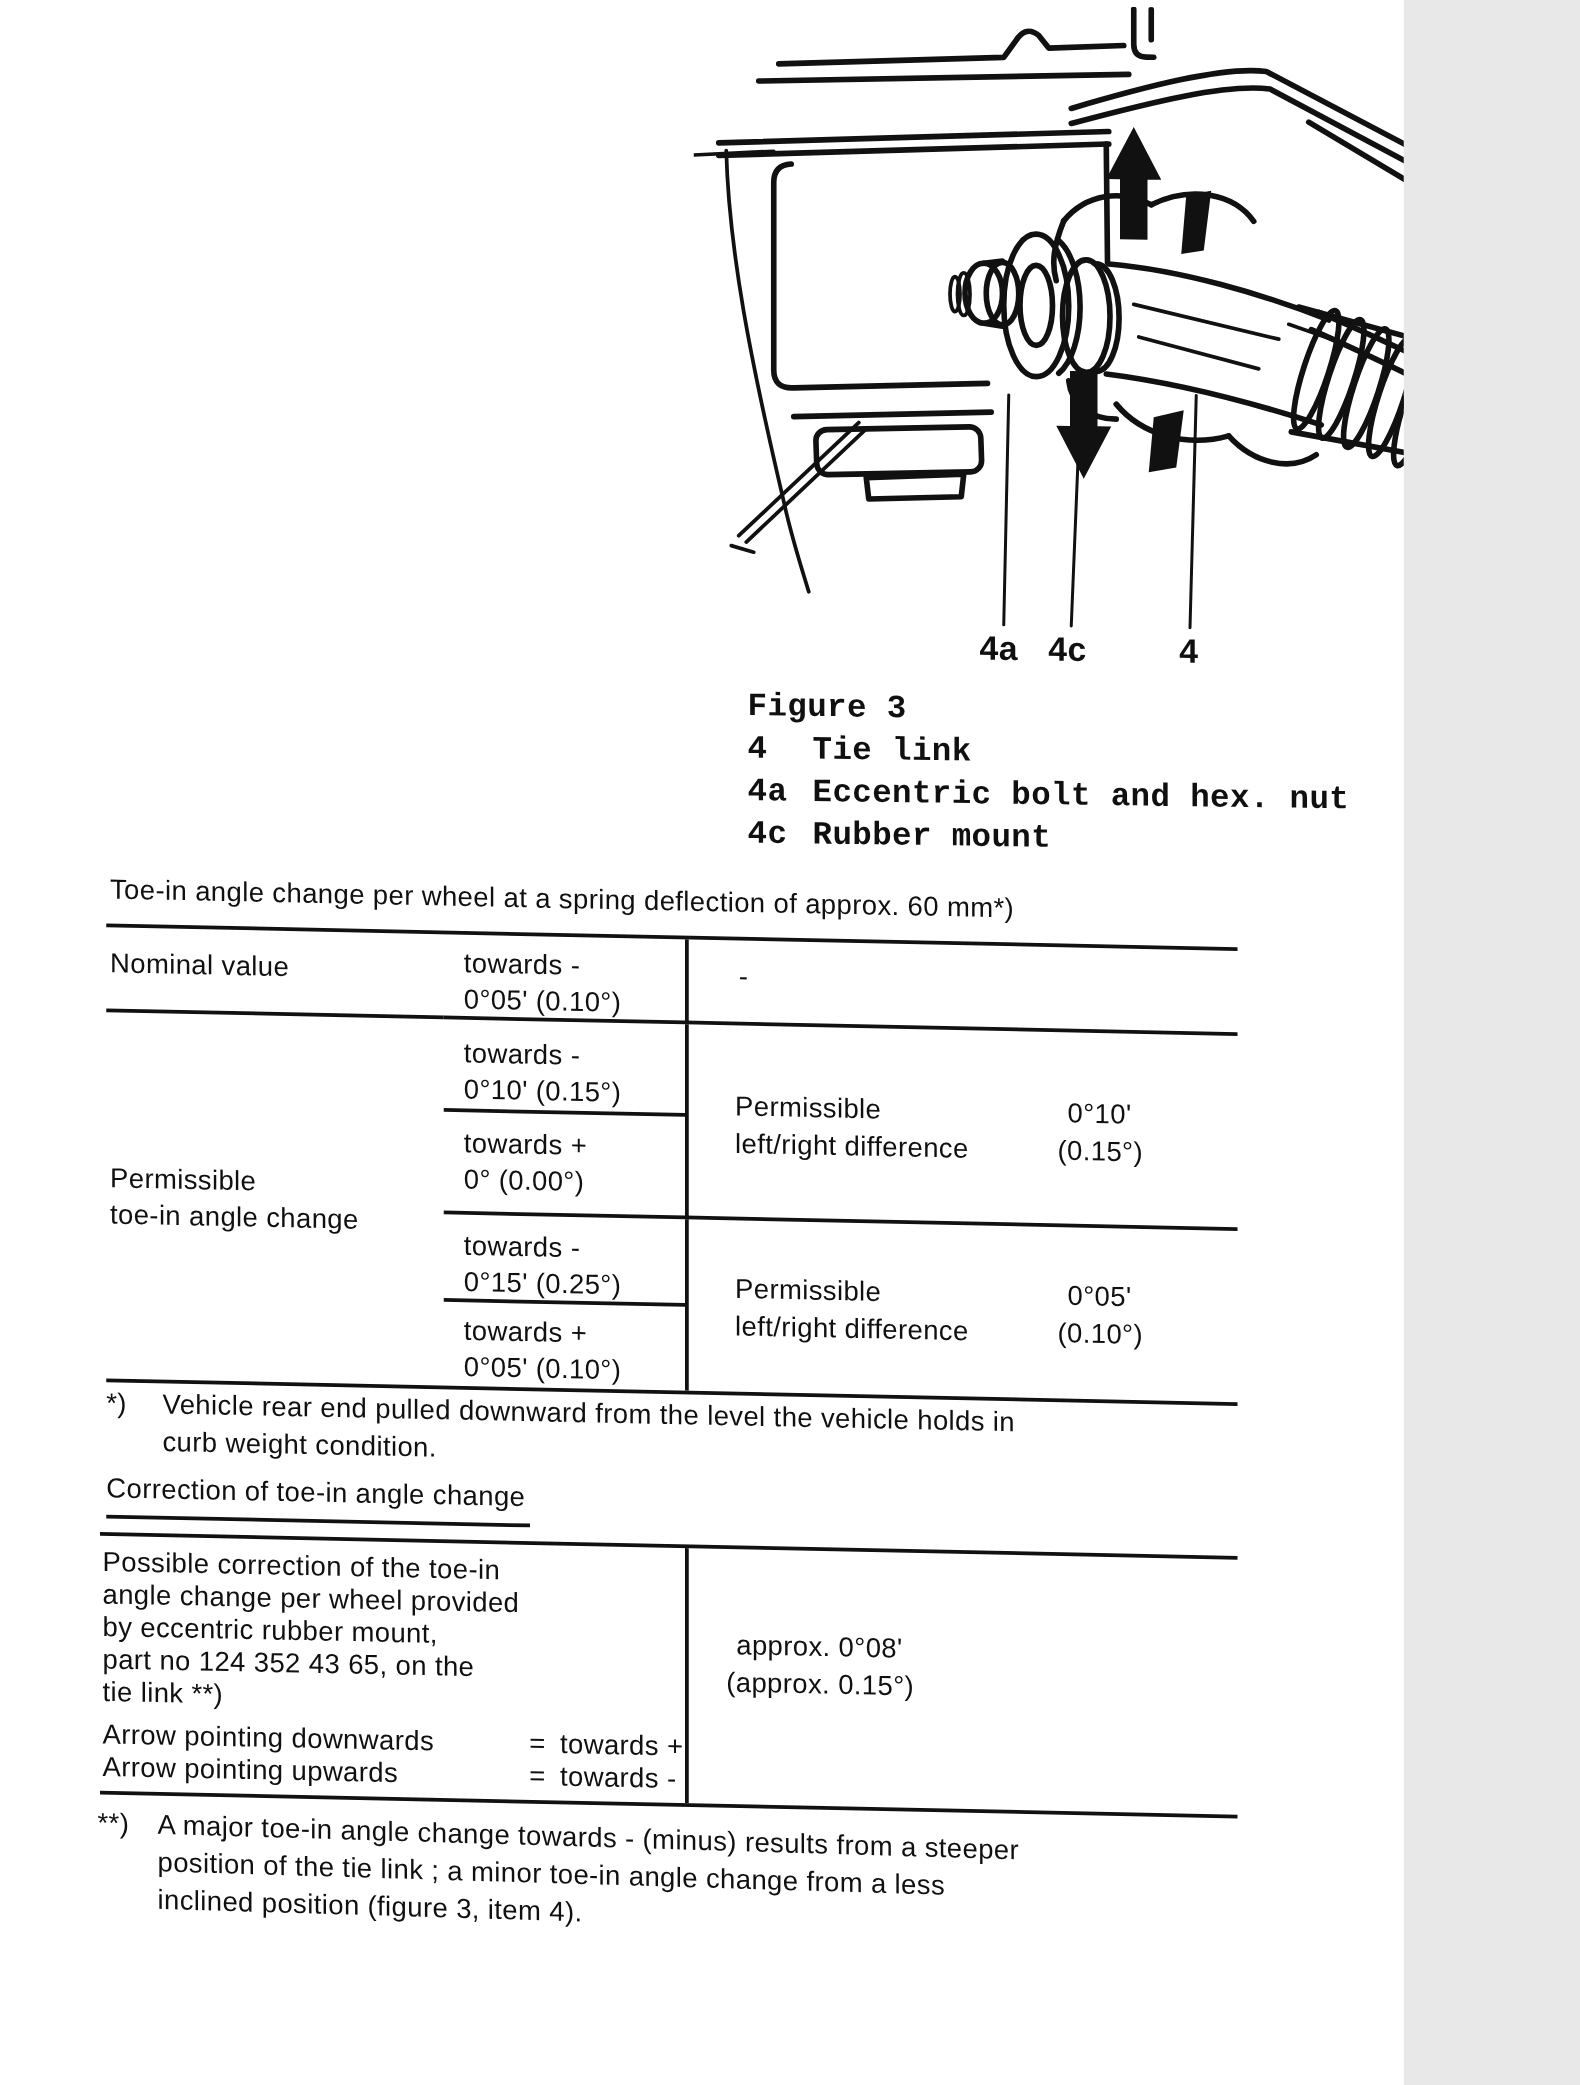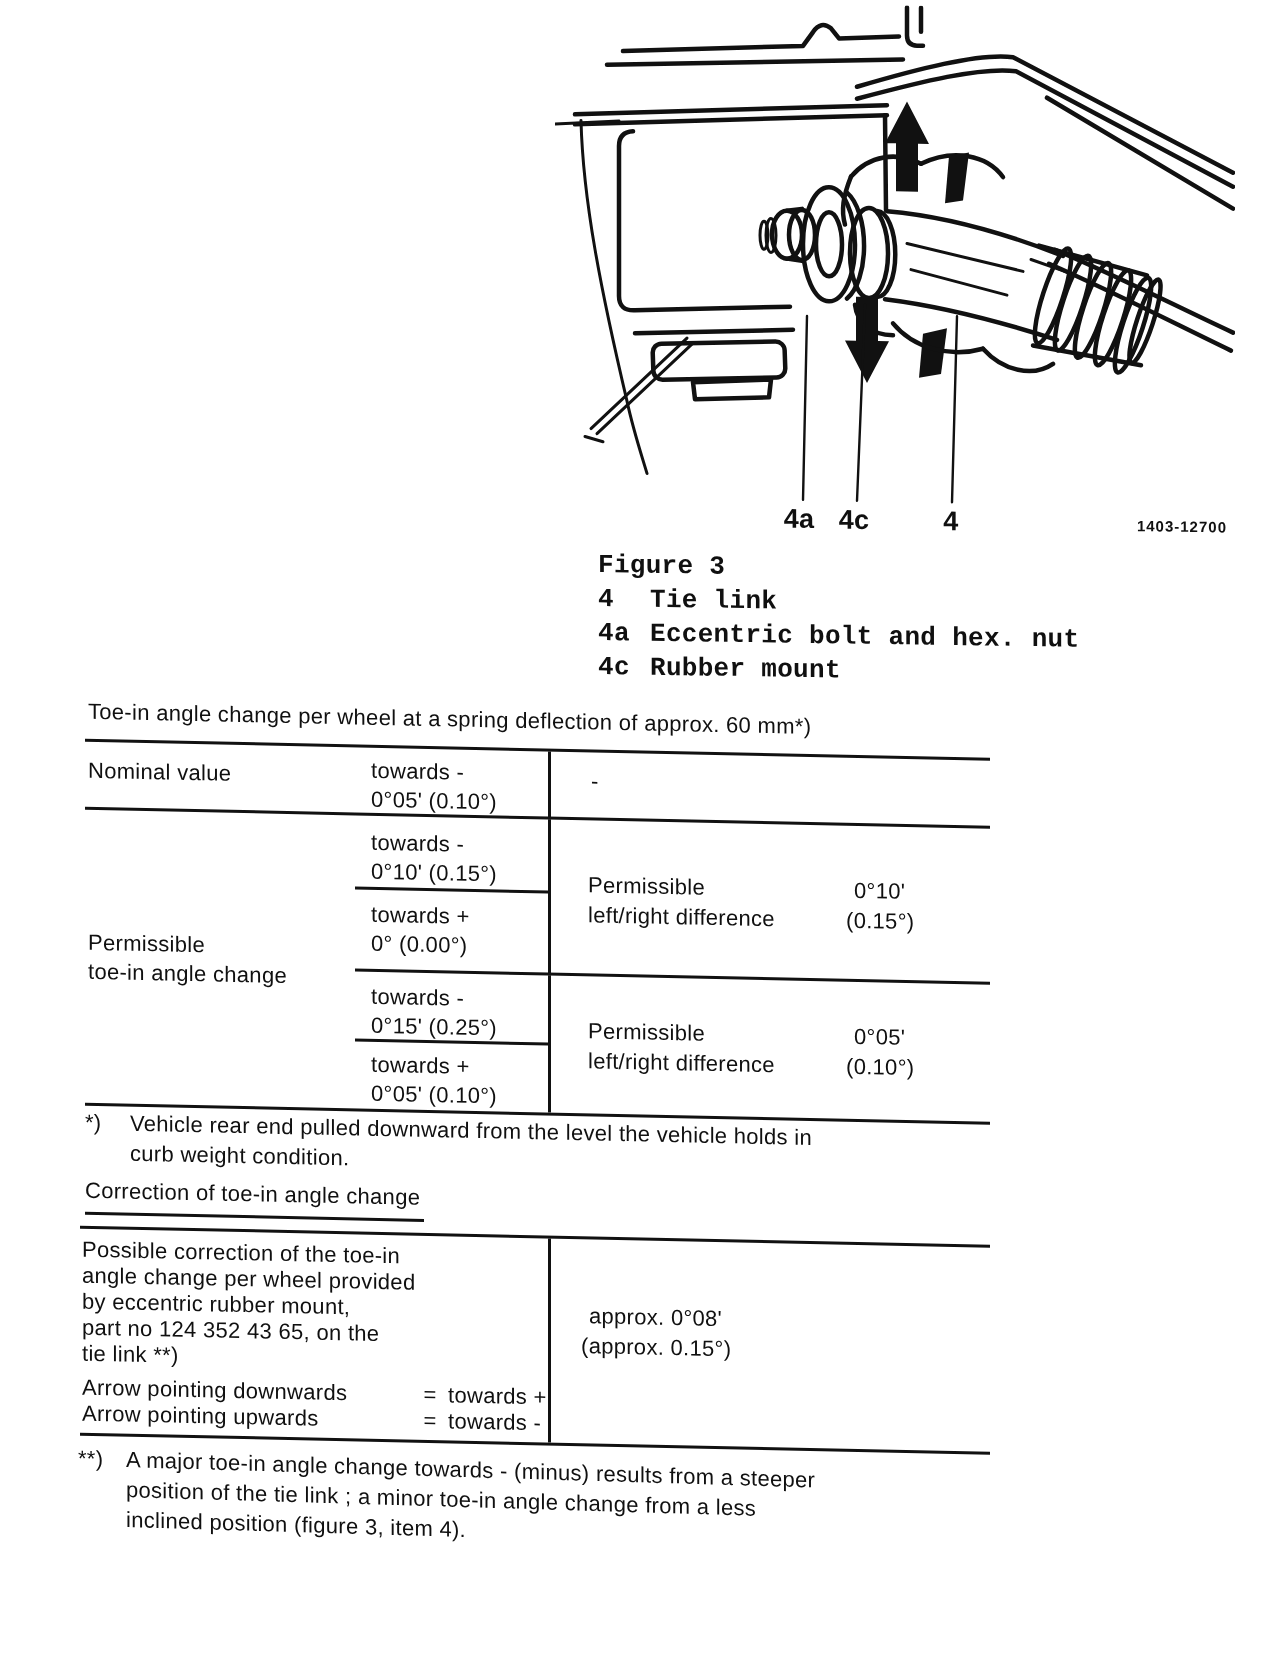--- a/index.html
+++ b/index.html
@@ -1,18 +1,18 @@
 <!DOCTYPE html>
 <html><head>
 <meta charset="utf-8">
 <style>
   html,body{margin:0;padding:0;background:#e8e8e8;}
   .page{
     position:relative;
-    width:1264px;height:1668px;
+    width:1123px;height:1668px;
     background:#ffffff;
     color:#101010;
     font-family:"Liberation Sans",sans-serif;
     font-size:22px;
     letter-spacing:0.3px;
     overflow:hidden;
   }
   
   .figure-svg{
     position:absolute;left:555px;top:0;

